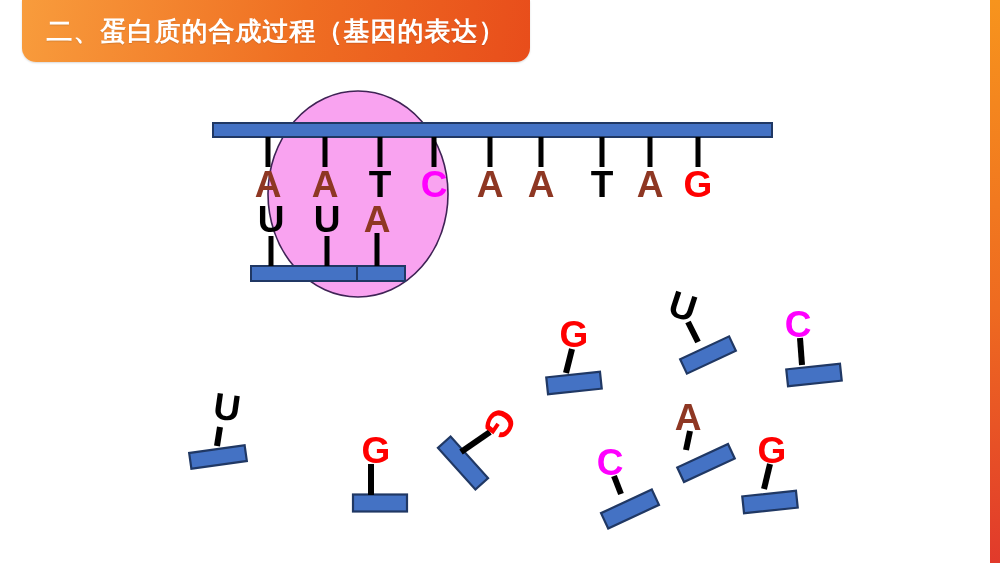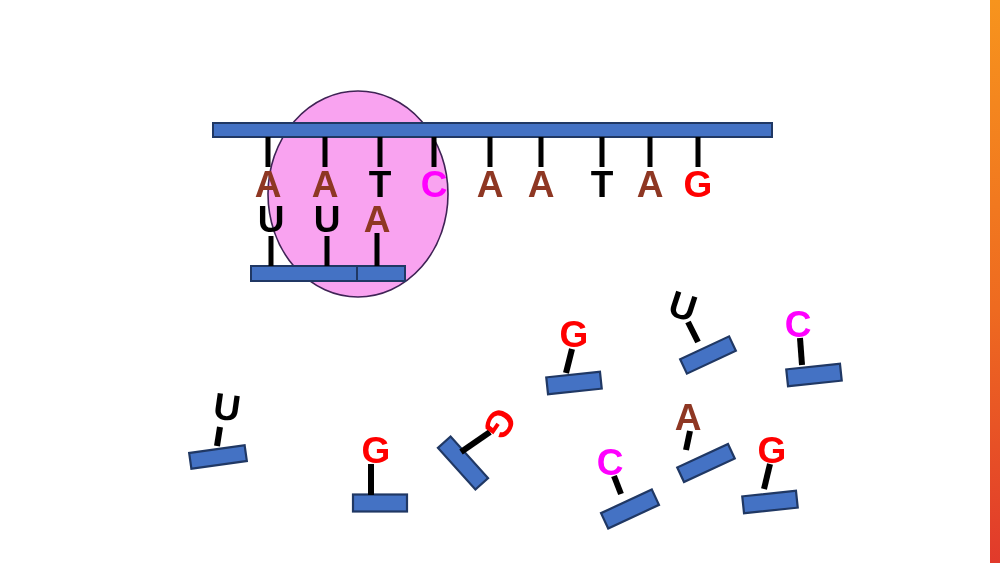--- a/index.html
+++ b/index.html
@@ -22,20 +22,23 @@
     position:absolute;right:0;top:0;width:10px;height:563px;
     background:linear-gradient(#F7941D 0%,#EE6A20 55%,#E13A2B 100%);
   }
   svg.diagram{position:absolute;left:0;top:0;}
   svg text{font-family:"Liberation Sans",sans-serif;font-weight:bold;}
 </style>
 </head>
 <body>
 
 <div class="slide">
+  <div class="banner">
+    <span class="banner-title">二、蛋白质的合成过程（基因的表达）</span>
+  </div>
   <svg class="diagram" id="diagram-svg" width="1000" height="563" viewBox="0 0 1000 563">
       <ellipse cx="358" cy="194" rx="90" ry="103" fill="#F9A3F0" stroke="#3F2355" stroke-width="1.6"></ellipse>
       <rect x="213" y="123" width="559" height="14" fill="#4472C4" stroke="#203864" stroke-width="2"></rect>
       <rect x="265.5" y="137" width="5" height="30" fill="#000000"></rect>
       <text x="268" y="197" fill="#8E3723" font-size="37" text-anchor="middle">A</text>
       <rect x="322.5" y="137" width="5" height="30" fill="#000000"></rect>
       <text x="325" y="197" fill="#8E3723" font-size="37" text-anchor="middle">A</text>
       <rect x="377.5" y="137" width="5" height="30" fill="#000000"></rect>
       <text x="380" y="197" fill="#000000" font-size="37" text-anchor="middle">T</text>
       <rect x="431.5" y="137" width="5" height="30" fill="#000000"></rect>

